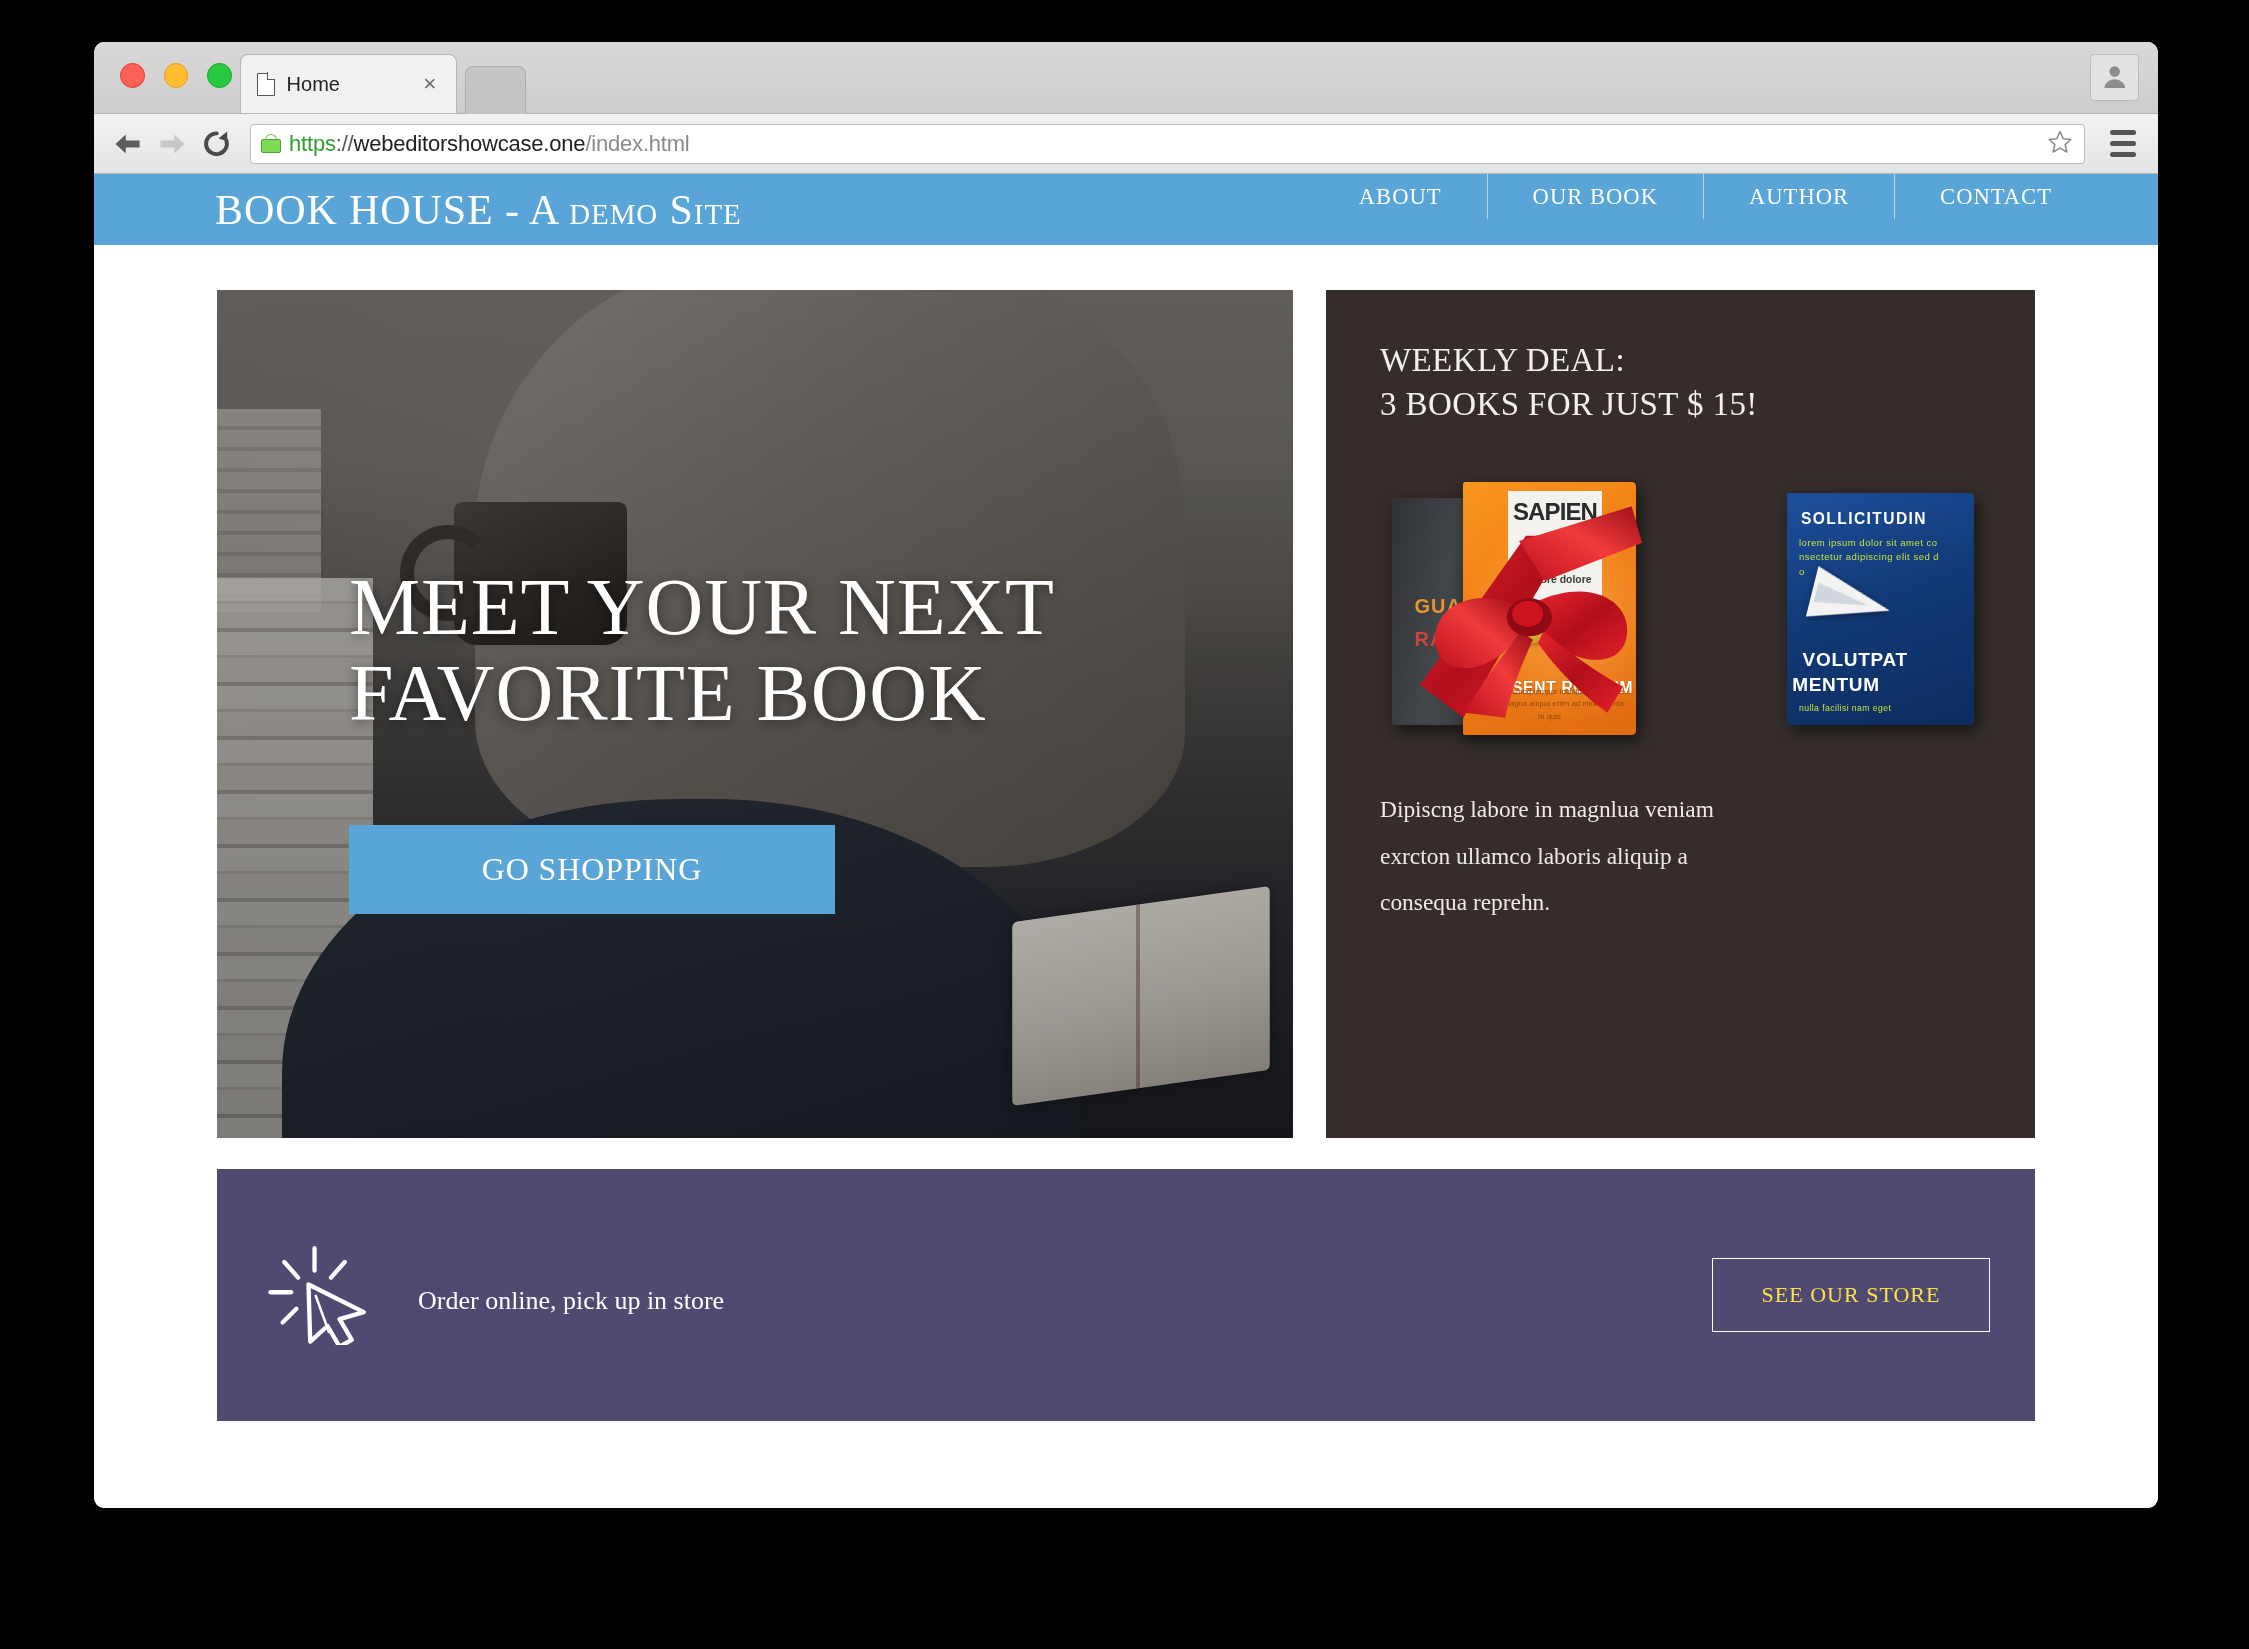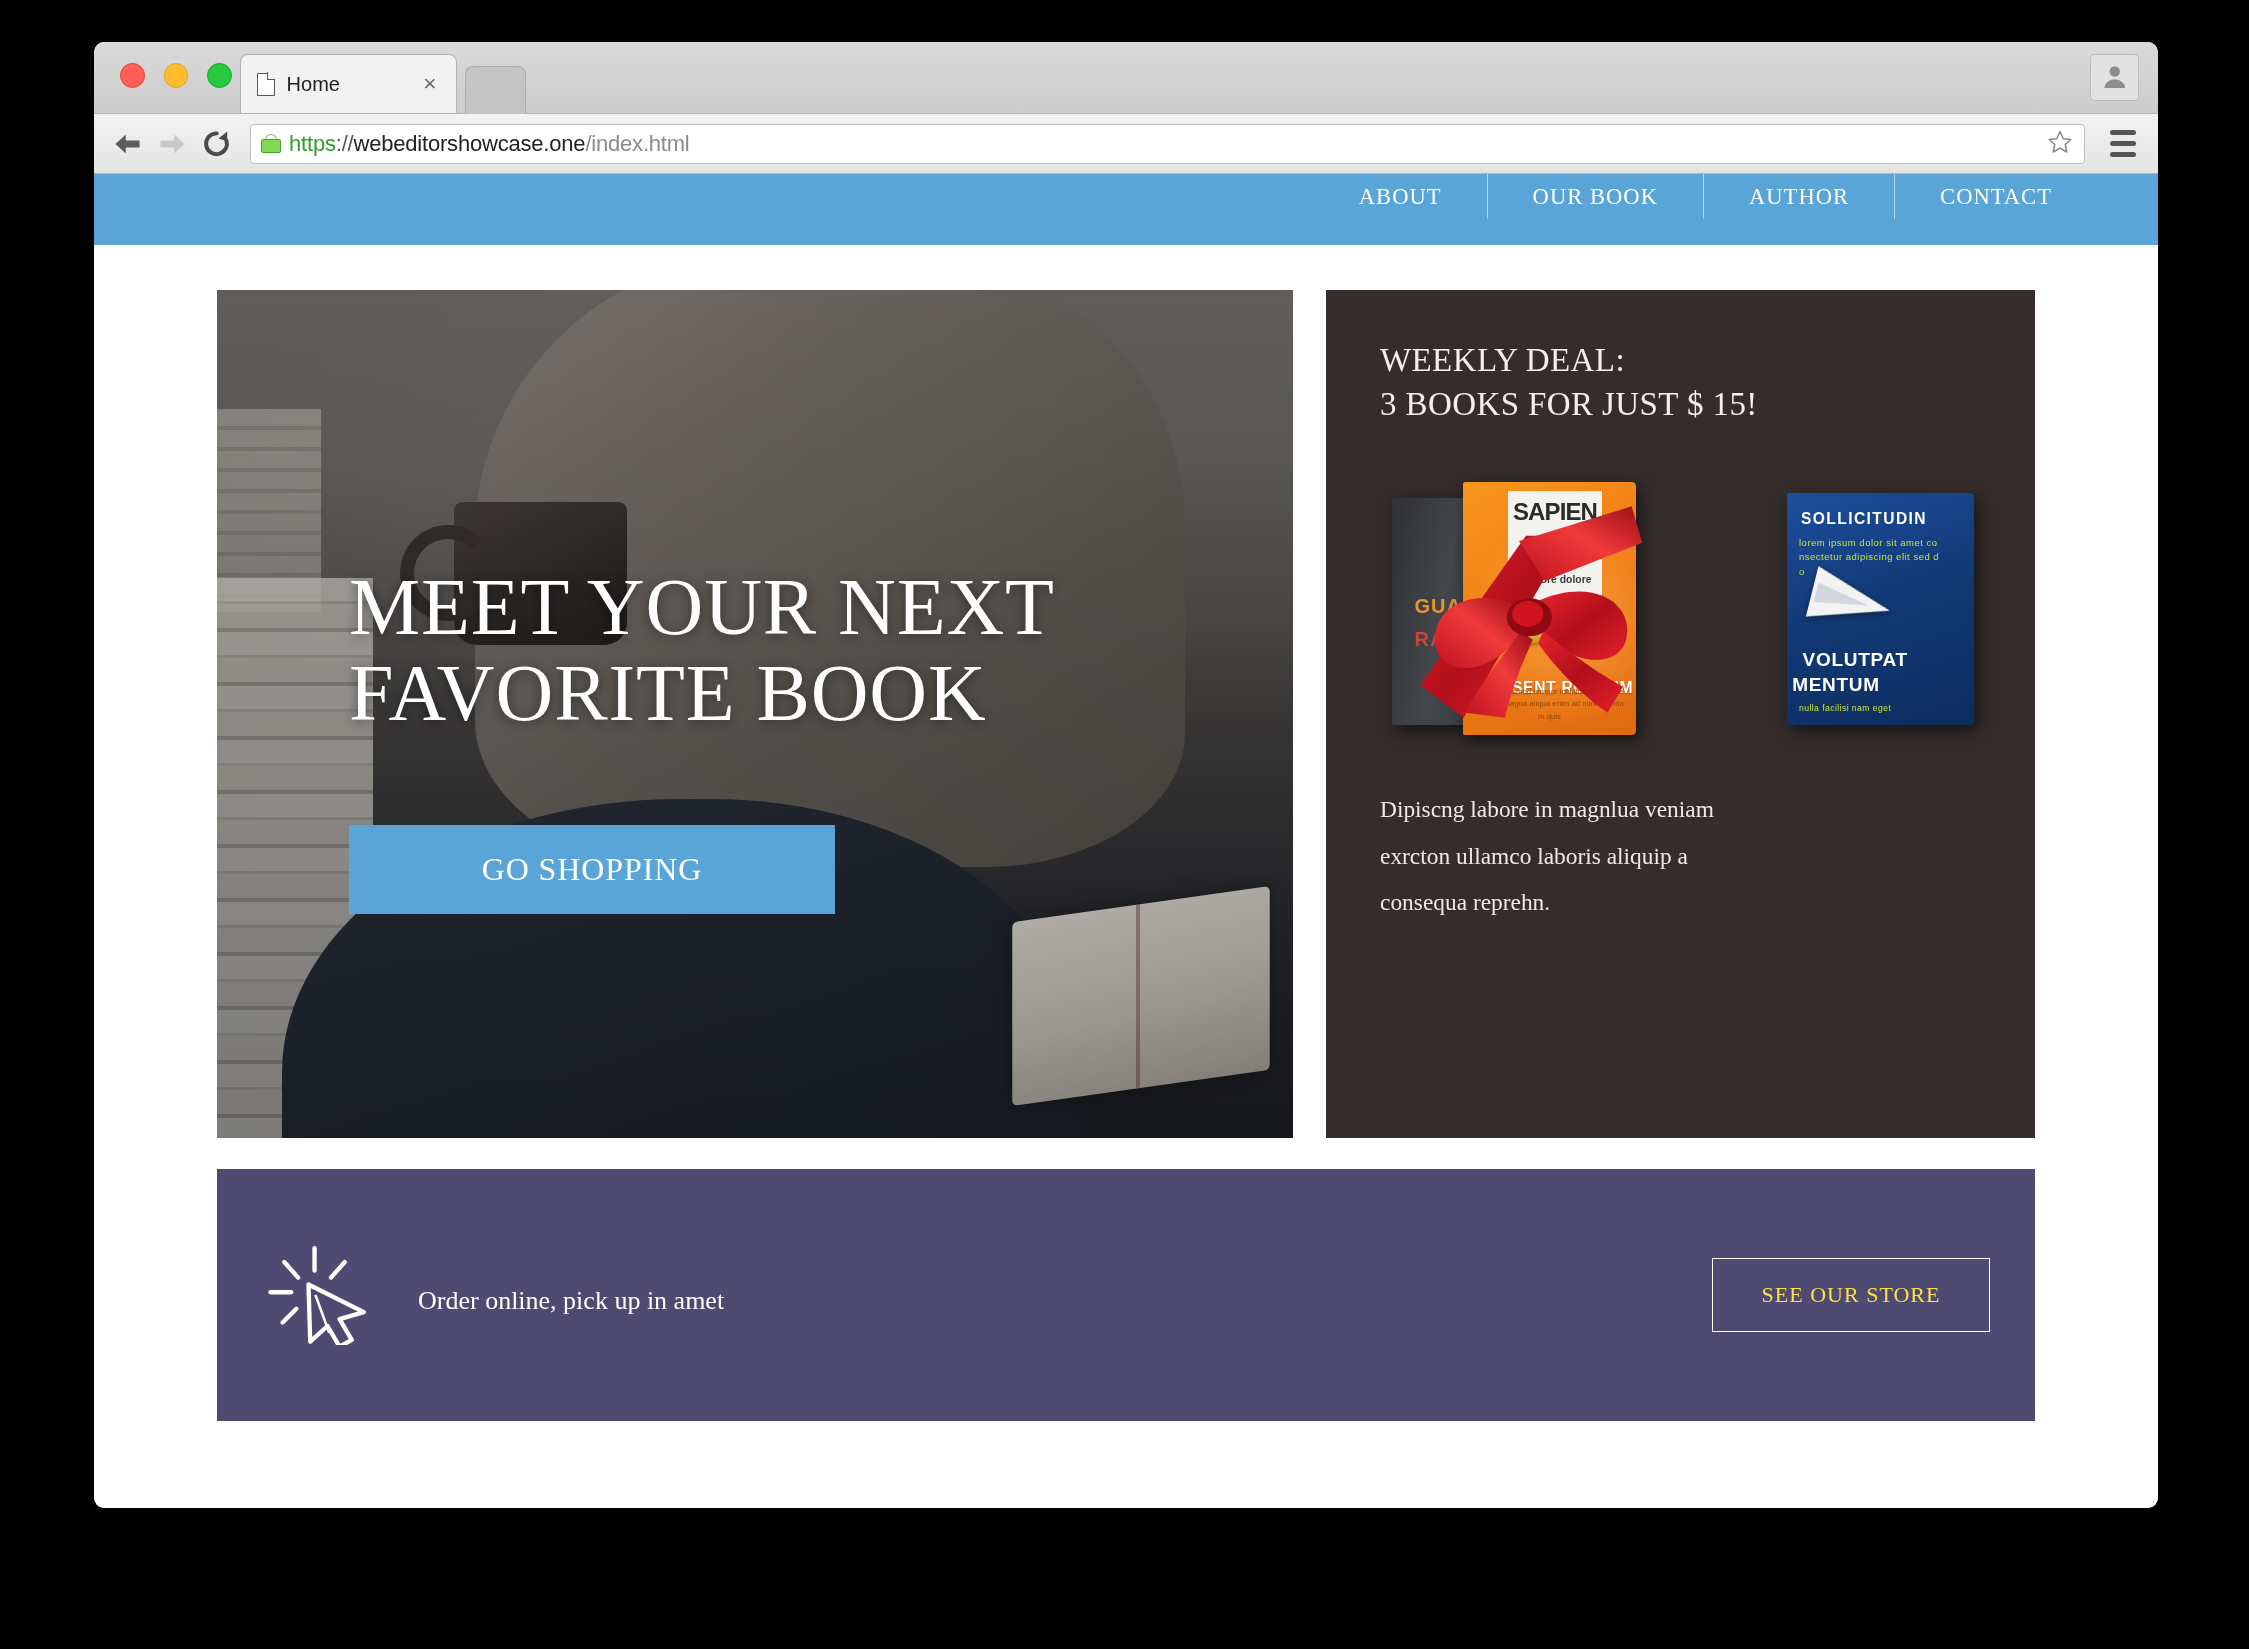--- a/index.html
+++ b/index.html
@@ -765,20 +765,21 @@
     <div class="menu-btn">
       <span></span>
         <span></span>
         <span></span>
     </div>
   </div>
 
   <div class="page">
 
     <div class="site-header">
+      <div class="site-title">BOOK HOUSE - A demo Site</div>
       <div class="site-nav">
         <div class="nav-item">ABOUT</div>
         <div class="nav-item">OUR BOOK</div>
         <div class="nav-item">AUTHOR</div>
         <div class="nav-item">CONTACT</div>
       </div>
     </div>
 
     <div class="content">
 
@@ -874,21 +875,21 @@
               <line x1="20" y1="22" x2="36" y2="40"></line>
               <line x1="90" y1="22" x2="74" y2="40"></line>
               <line x1="4" y1="57" x2="28" y2="57"></line>
               <line x1="18" y1="92" x2="34" y2="76"></line>
             </g>
             <path d="M48 48 L112 80 L84 88 L98 112 L84 120 L70 96 L50 114 Z" fill="none" stroke="#ffffff" stroke-width="5" stroke-linejoin="round"></path>
             <line x1="56" y1="60" x2="72" y2="104" stroke="#ffffff" stroke-width="3"></line>
           </svg>
         </div>
         <div class="banner-copy">
-          <p class="banner-sub">Order online, pick up in amet</p>
+          <p class="banner-sub">Order online, pick up in store</p>
         </div>
         <div class="banner-btn">SEE OUR STORE</div>
       </div>
 
     </div>
   </div>
 </div>
 
 
 </body></html>

